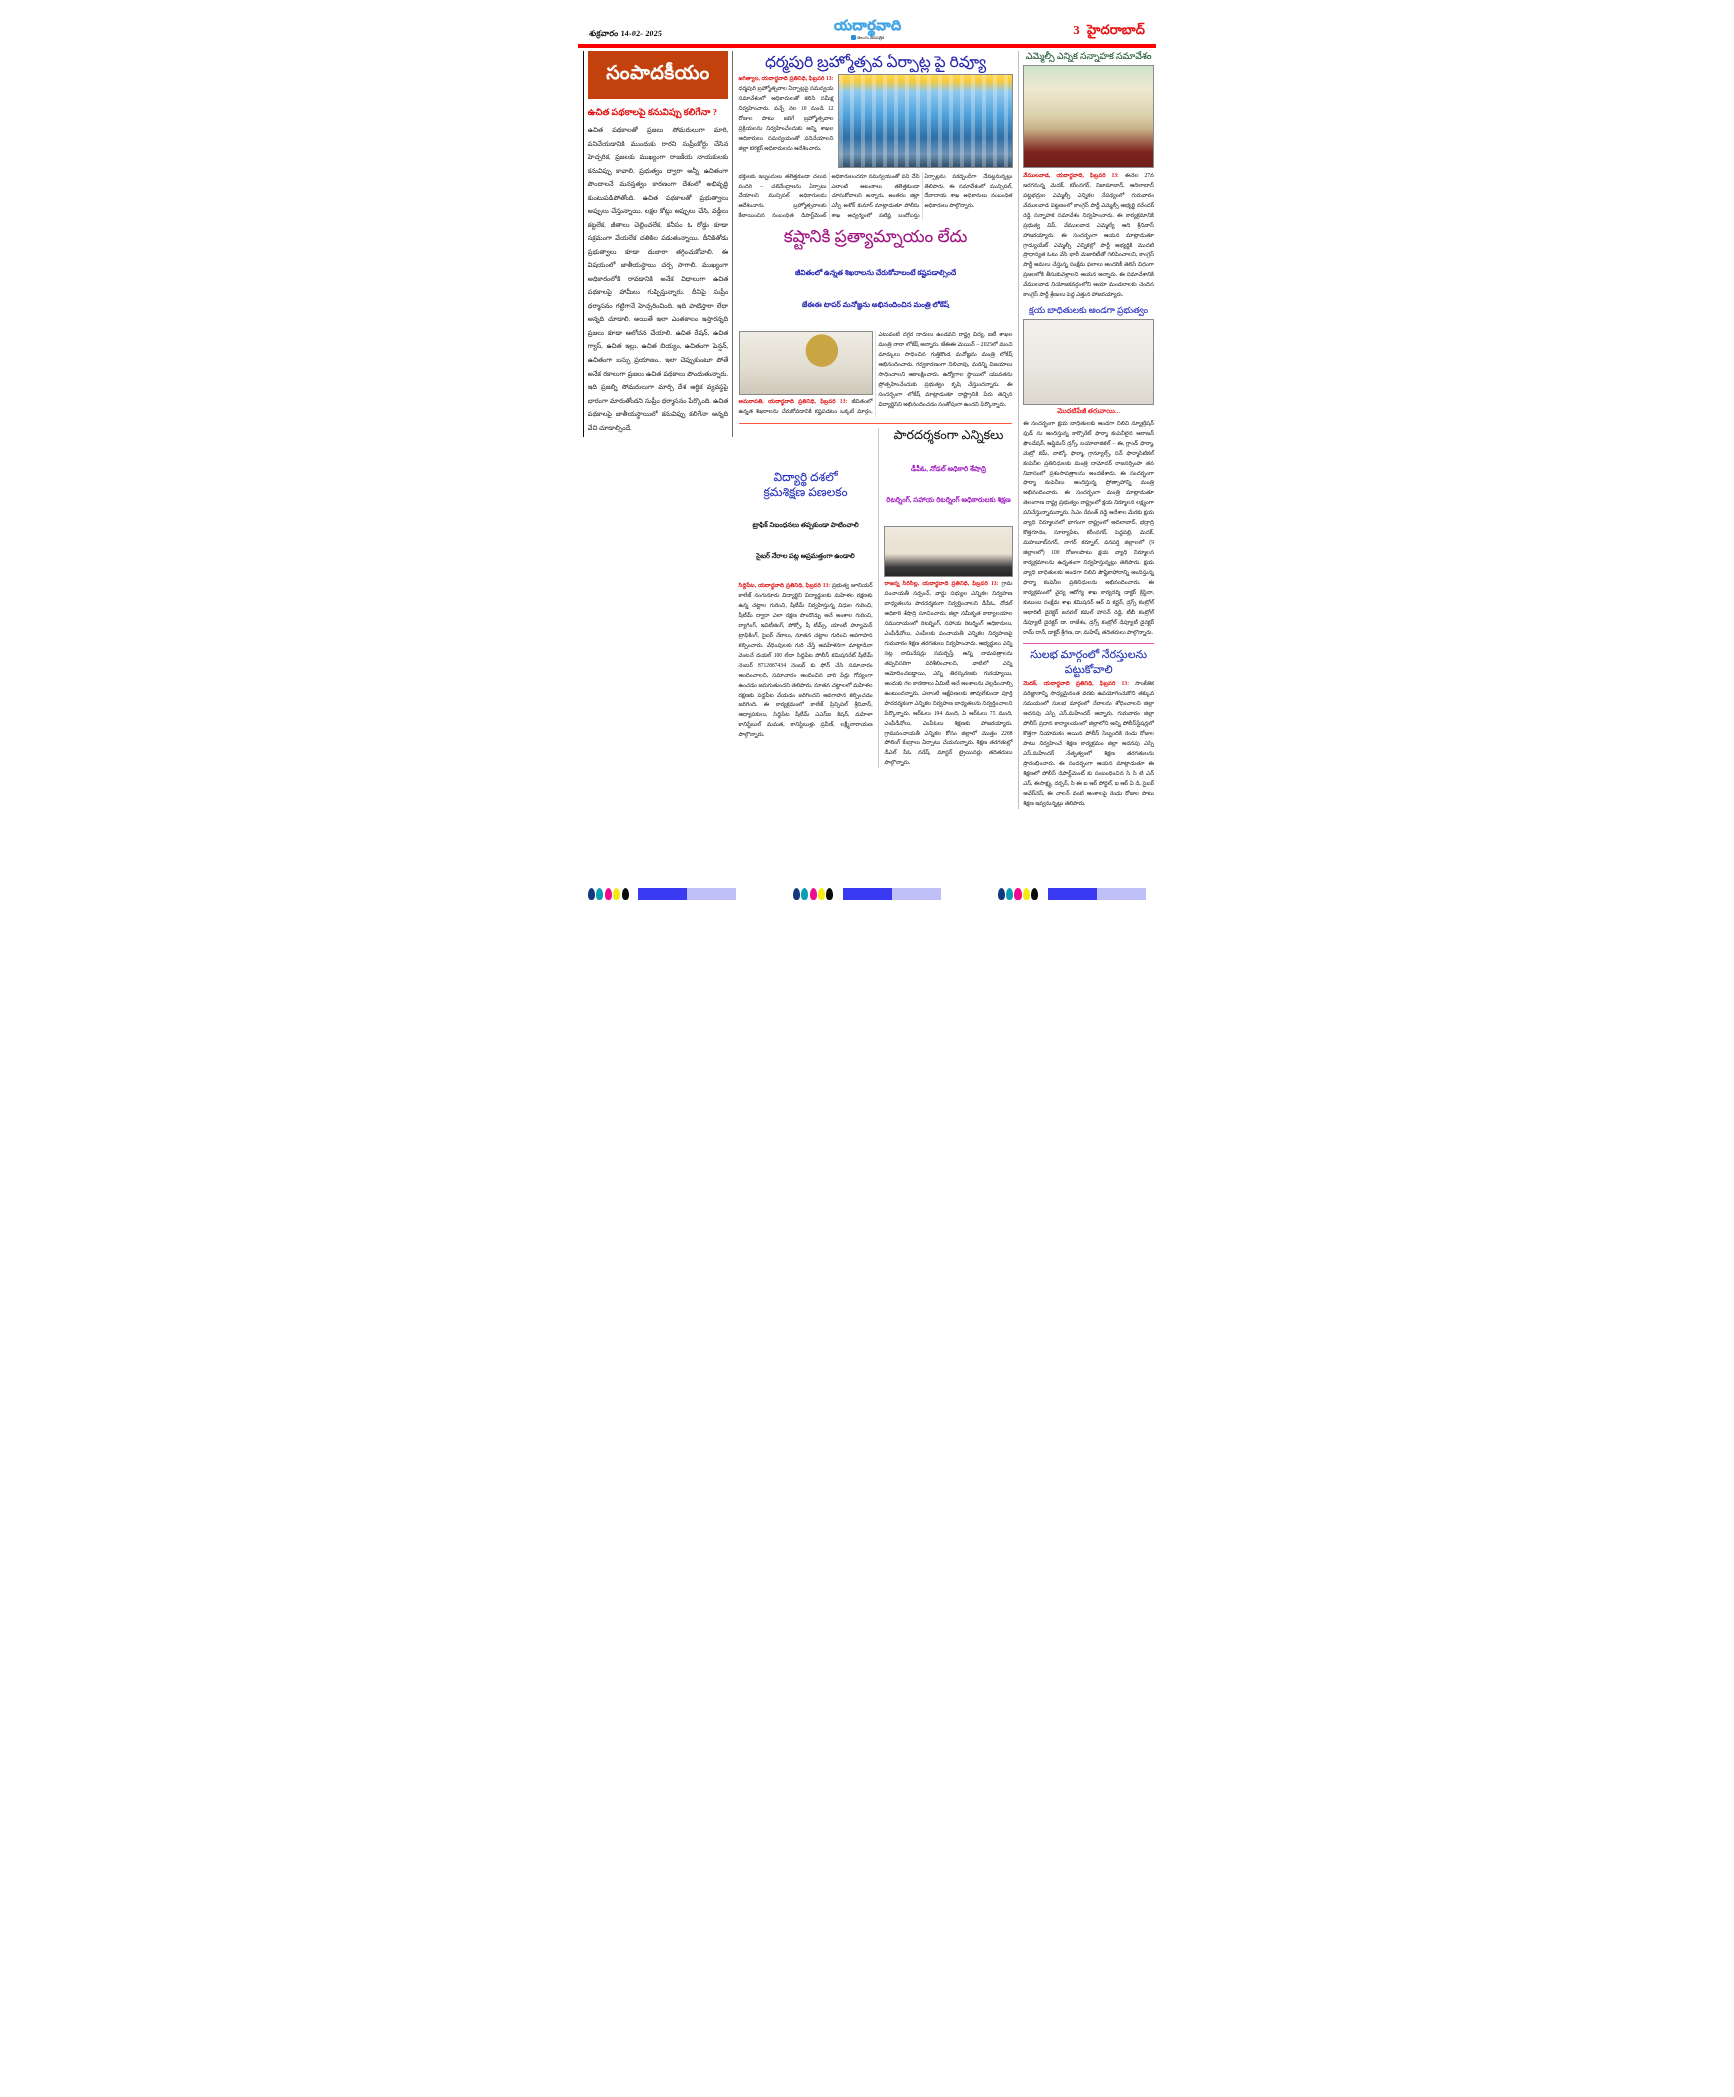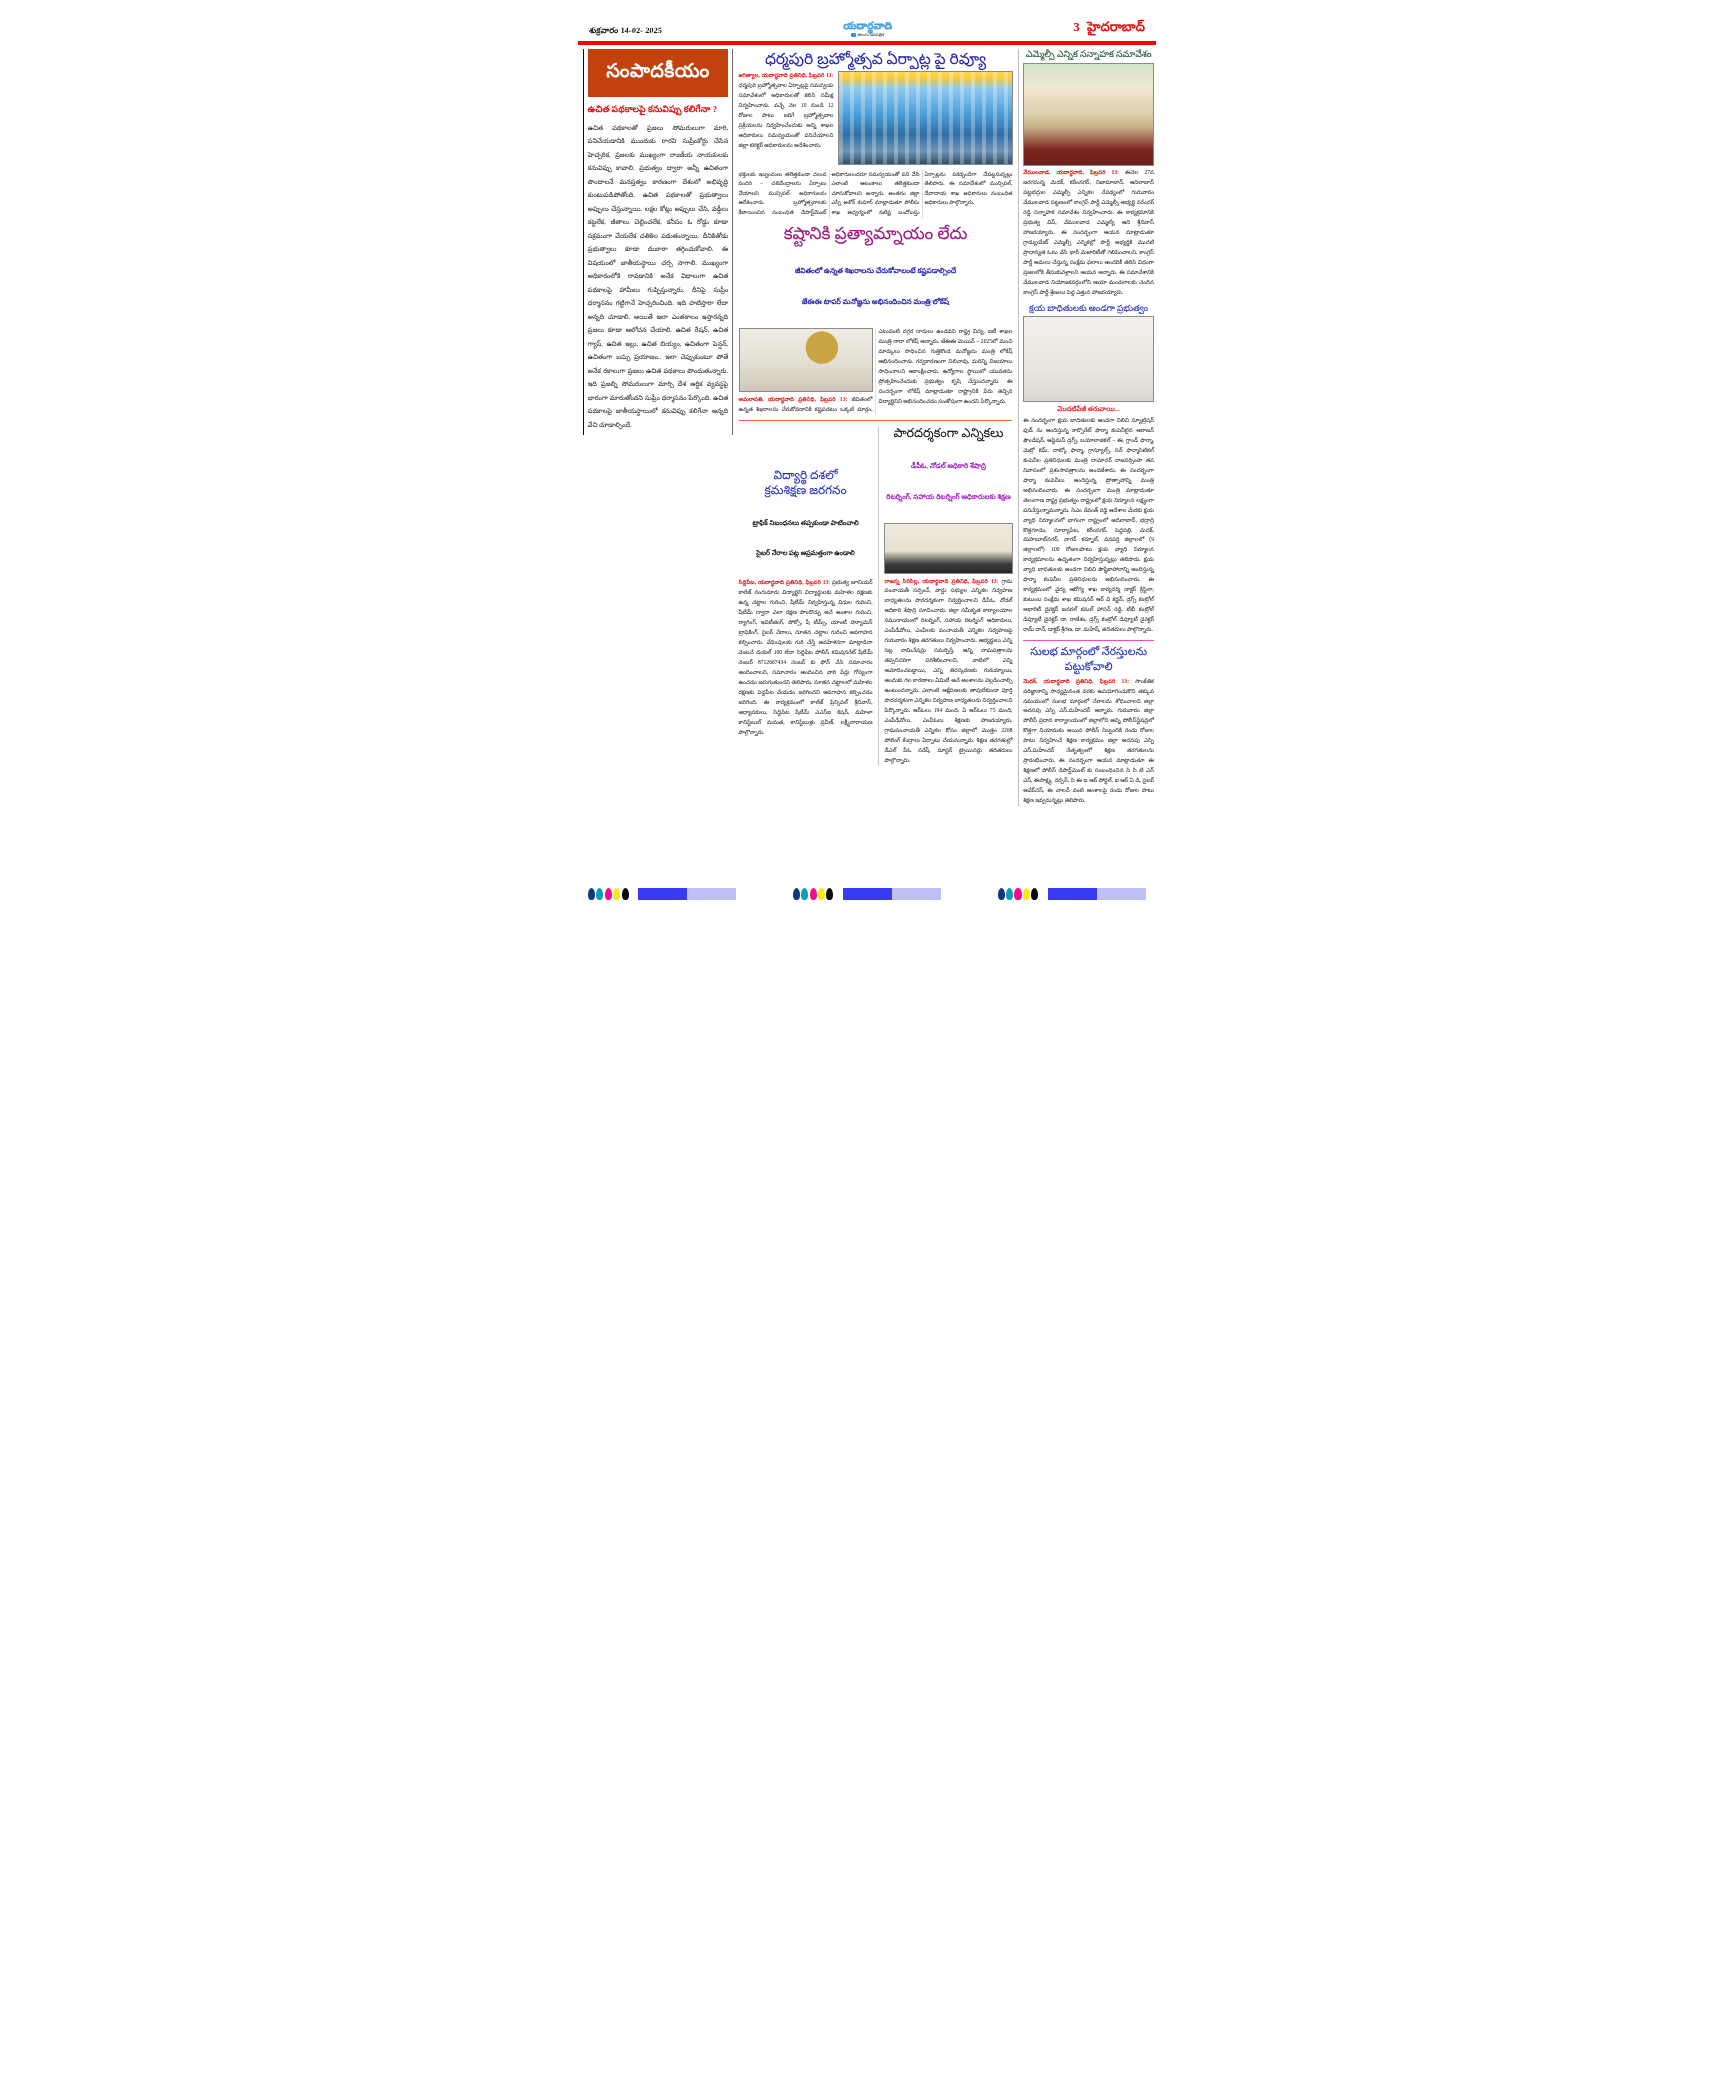--- a/index.html
+++ b/index.html
@@ -3,21 +3,21 @@
 <meta charset="utf-8">
 <style>
   html,body{margin:0;padding:0;background:#ffffff;}
   body{font-family:"Liberation Serif","DejaVu Serif",serif;color:#111;}
   .page{width:578px;min-height:908px;margin:0 auto;background:#fff;display:flex;flex-direction:column;overflow:hidden;}
 
   
   .masthead-row{display:flex;align-items:flex-end;justify-content:space-between;padding:19.3px 11px 2.5px 11px;}
   .issue-date{font-size:8px;font-weight:700;letter-spacing:0.2px;transform:skewX(-4deg);}
   .masthead-center{text-align:center;line-height:1;}
-  .masthead{font-size:10px;font-weight:800;color:#38a3e8;letter-spacing:0.4px;
+  .masthead{font-size:14px;font-weight:800;color:#38a3e8;letter-spacing:0.4px;
             text-shadow:0 0 0.4px #fff,0.4px 0.4px 0 #1d6fae,-0.4px -0.4px 0 #9fd4f4;}
   .tagline-row{margin-top:2.1px;display:flex;align-items:center;justify-content:center;gap:1.7px;}
   .logo-sq{width:4.6px;height:4.6px;background:#2f8fd6;border-radius:1.3px;display:inline-block;}
   .tagline{font-size:4.2px;color:#222;}
   .pageno{font-size:13px;font-weight:800;color:#e80f0f;}
   .pageno .num{margin-right:4.2px;}
   .red-bar{height:3.8px;background:#ff0000;margin:1.7px 0 3.4px 0;}
 
   
   .grid{display:grid;grid-template-columns:150px 274px 136px;gap:5.5px;padding:0 5px;flex:1;align-items:start;}
@@ -139,21 +139,21 @@
         <div class="k-cols">
           <div class="photo ph-jee"></div>
           <p class="body"><span class="dateline">అమరావతి, యదార్థవాది ప్రతినిధి, ఫిబ్రవరి 13:</span> <span>జీవితంలో ఉన్నత శిఖరాలను చేరుకోవడానికి కష్టపడటం ఒక్కటే మార్గం, ఎటువంటి దగ్గర దారులు ఉండవని రాష్ట్ర విద్య, ఐటీ శాఖల మంత్రి నారా లోకేష్ అన్నారు. జేఈఈ మెయిన్ – 2025లో మంచి మార్కులు సాధించిన గుత్తికొండ మనోజ్ఞను మంత్రి లోకేష్ అభినందించారు. గర్వకారణంగా నిలిచావు, మరిన్ని విజయాలు సాధించాలని ఆకాంక్షించారు. ఉద్యోగాల స్థాయిలో యువతను ప్రోత్సహించేందుకు ప్రభుత్వం కృషి చేస్తుందన్నారు. ఈ సందర్భంగా లోకేష్ మాట్లాడుతూ రాష్ట్రానికి పేరు తెచ్చిన విద్యార్థినిని అభినందించడం సంతోషంగా ఉందని పేర్కొన్నారు.</span></p>
         </div>
       </article>
 
       <hr class="orange-rule">
 
       <div class="bottom-two">
         <article class="bt-left">
-          <h1 class="hl hl-vidyarthi"><span>విద్యార్థి దశలో</span><br><span>క్రమశిక్షణ జరగనం</span></h1>
+          <h1 class="hl hl-vidyarthi"><span>విద్యార్థి దశలో</span><br><span>క్రమశిక్షణ పణలకం</span></h1>
           <div class="sub black">ట్రాఫిక్ నిబంధనలు తప్పకుండా పాటించాలి</div>
           <div class="sub black">సైబర్ నేరాల పట్ల అప్రమత్తంగా ఉండాలి</div>
           <p class="body"><span class="dateline">సిద్దిపేట, యదార్థవాది ప్రతినిధి, ఫిబ్రవరి 13:</span> <span>ప్రభుత్వ జూనియర్ కాలేజ్ నంగునూరు విద్యార్థిని విద్యార్థులకు మహిళల రక్షణకు ఉన్న చట్టాల గురించి, షీటీమ్ నిర్వహిస్తున్న విధుల గురించి, షీటీమ్ ద్వారా ఎలా రక్షణ పొందొచ్చు అనే అంశాల గురించి, ర్యాగింగ్, ఇవిటీజింగ్, పోక్సో, షీ టీమ్స్, యాంటీ హ్యూమెన్ ట్రాఫికింగ్, సైబర్ నేరాలు, నూతన చట్టాల గురించి అవగాహన కల్పించారు. వేధింపులకు గురి చేస్తే అవహేళనగా మాట్లాడినా వెంటనే డయల్ 100 లేదా సిద్దిపేట పోలీస్ కమిషనరేట్ షీటీమ్ నెంబర్ 8712667434 నెంబర్ కు ఫోన్ చేసి సమాచారం అందించాలని, సమాచారం అందించిన వారి పేర్లు గోప్యంగా ఉంచడం జరుగుతుందని తెలిపారు. నూతన చట్టాలలో మహిళల రక్షణకు పెద్దపీట వేయడం జరిగిందని అవగాహన కల్పించడం జరిగింది. ఈ కార్యక్రమంలో కాలేజ్ ప్రిన్సిపల్ శ్రీనివాస్, అధ్యాపకులు, సిద్దిపేట షీటీమ్ ఎఎస్ఐ కిషన్, మహిళా కానిస్టేబుల్ మమత, కానిస్టేబుళ్లు ప్రవీణ్, లక్ష్మీనారాయణ పాల్గొన్నారు.</span></p>
         </article>
 
         <article class="bt-right">
           <h1 class="hl hl-paradarsaka">పారదర్శకంగా ఎన్నికలు</h1>
           <div class="sub purple">డీపీఓ, నోడల్ అధికారి శేషాద్రి</div>
           <div class="sub purple">రిటర్నింగ్, సహాయ రిటర్నింగ్ అధికారులకు శిక్షణ</div>
           <div class="photo ph-paradarsaka"></div>

